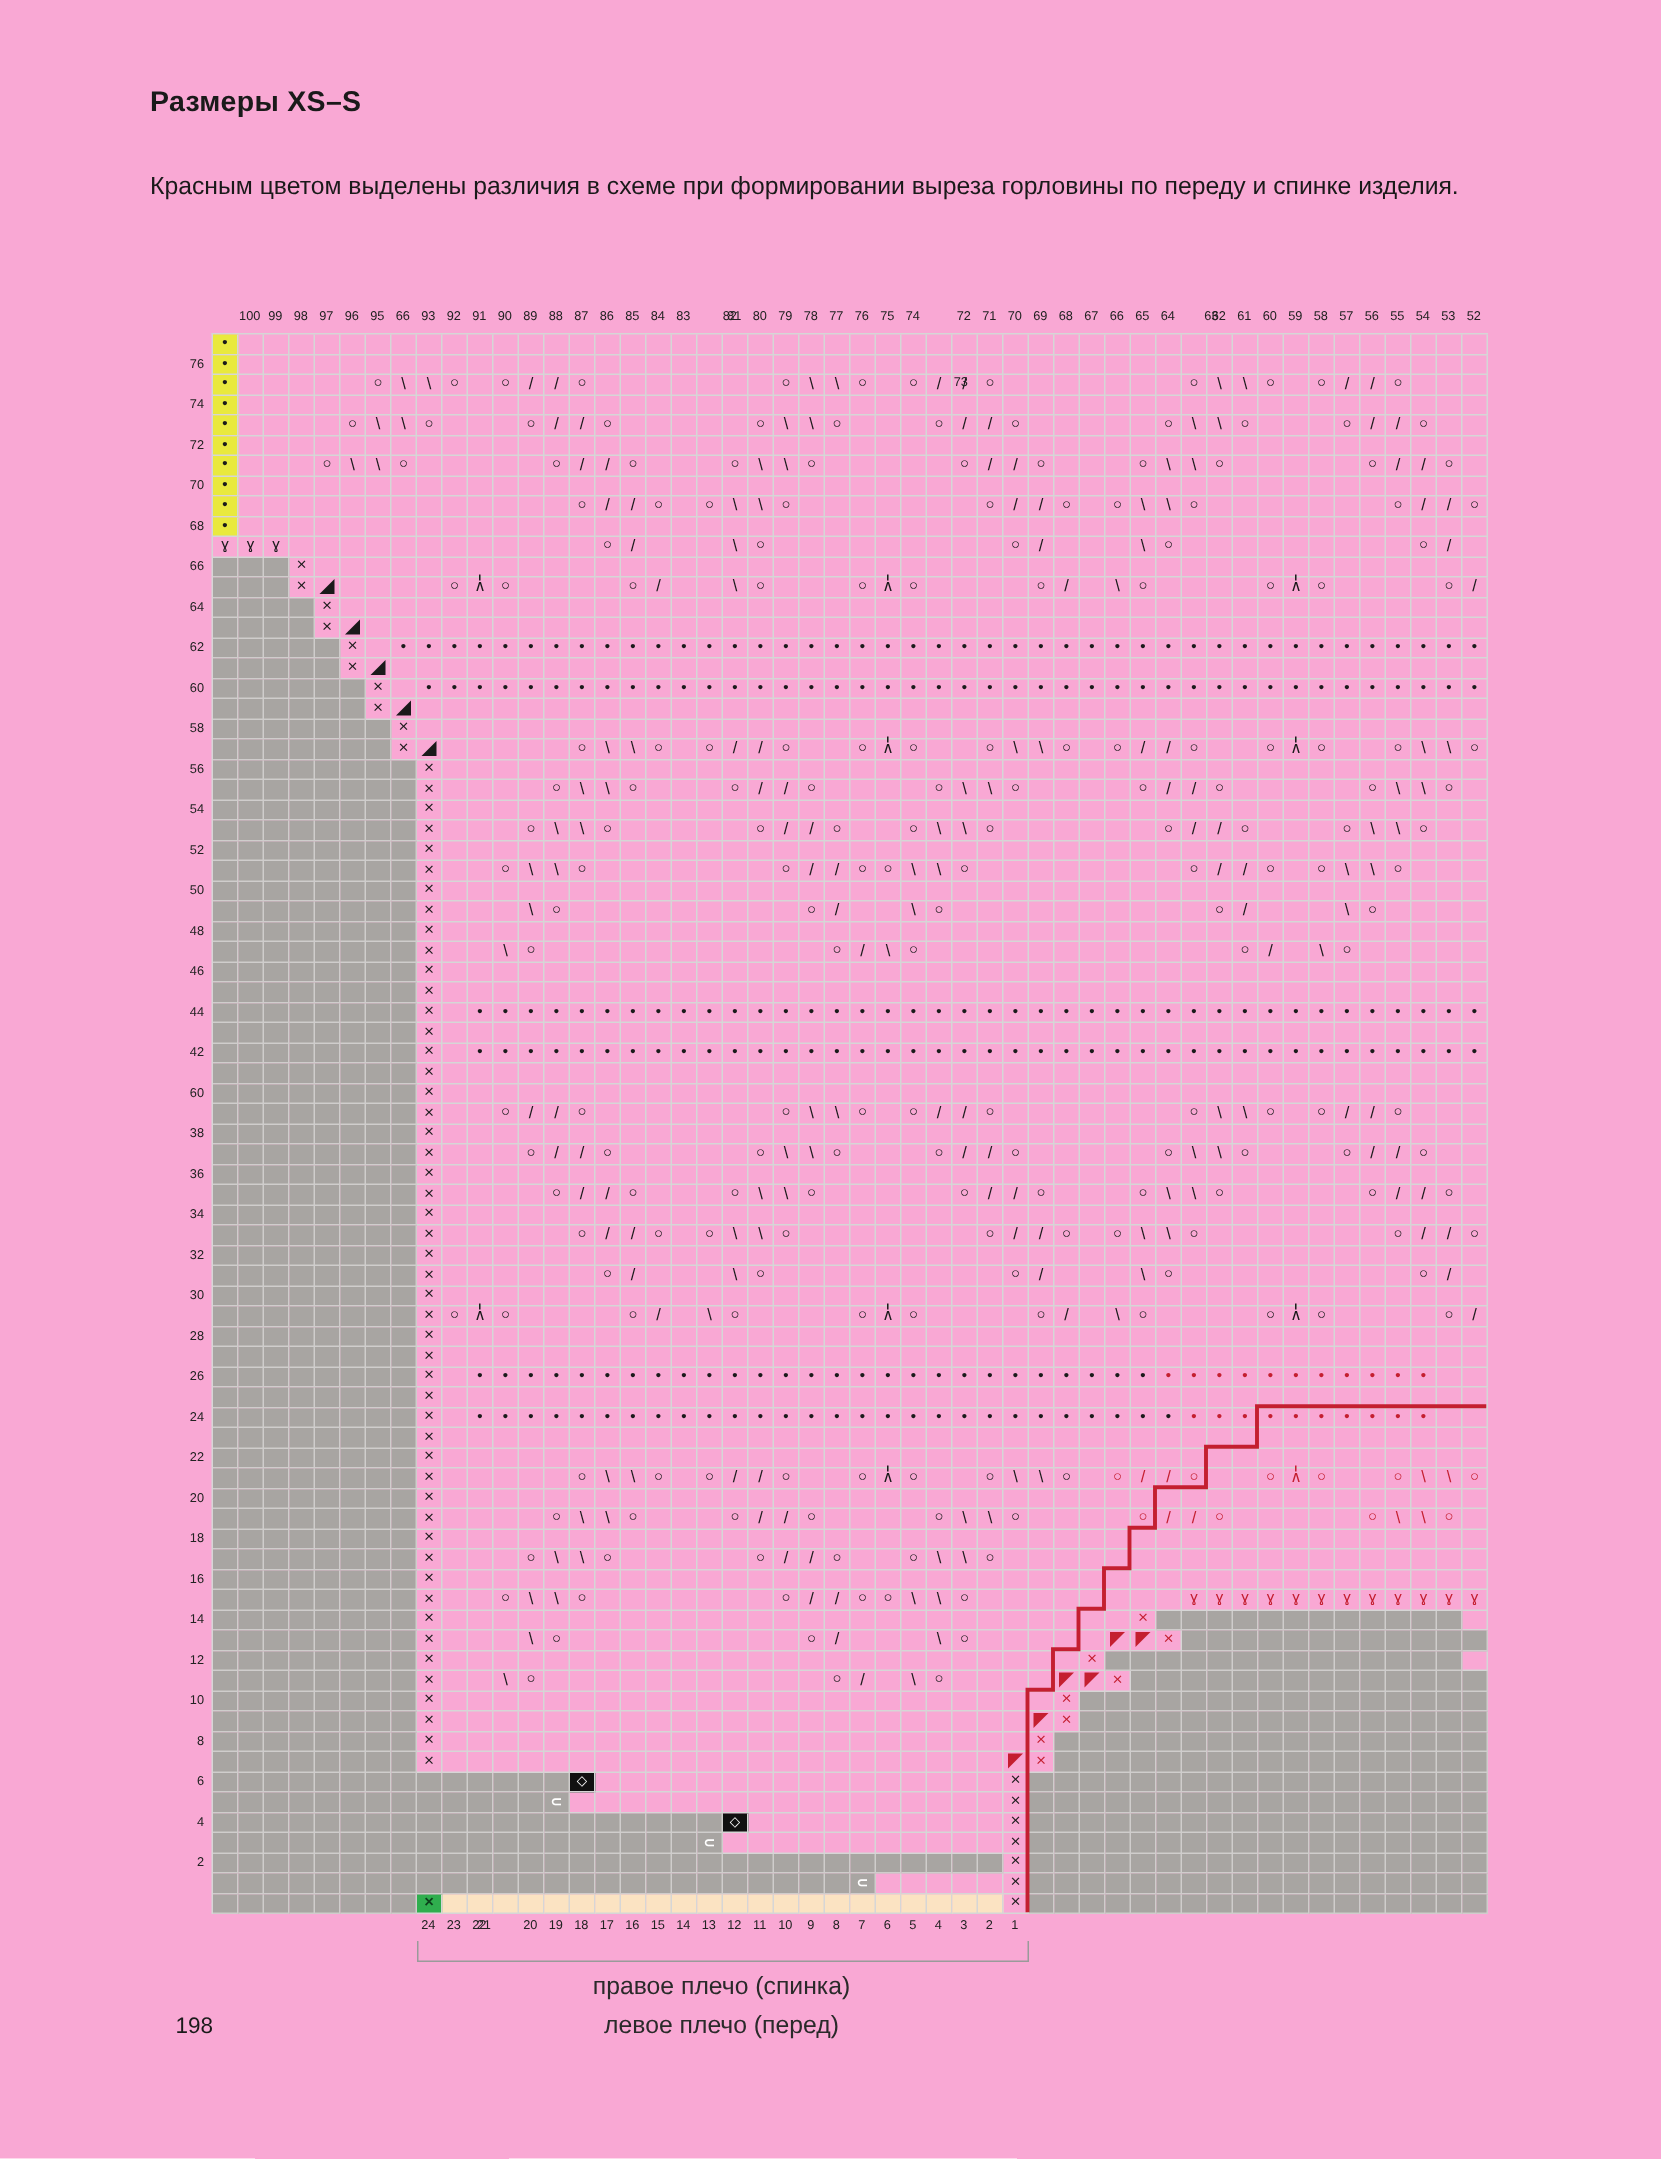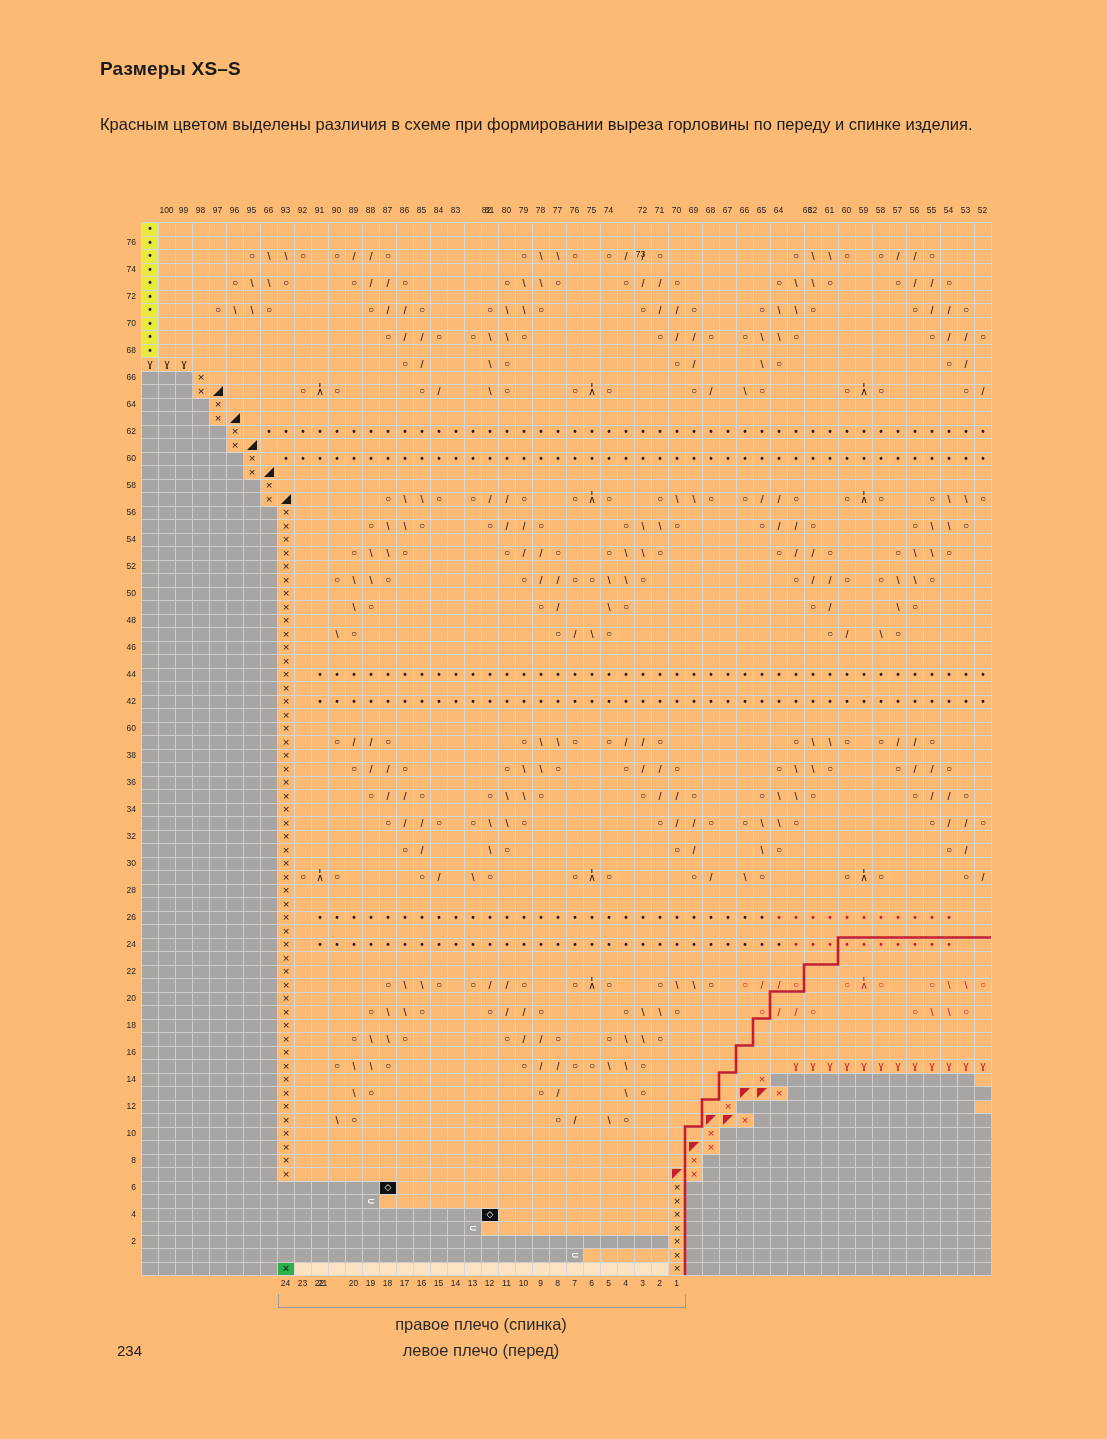--- a/index.html
+++ b/index.html
@@ -1,16 +1,16 @@
 <!DOCTYPE html>
 <html style="--red: #c41f30; --gray: #a8a5a2; --yellow: #e9e93e; --green: #2fae4e; --beige: #fbe3c2; --blackcell: #111111; --gridline: #d6d6d6;"><head>
 <meta charset="utf-8">
 <style>
   html,body{margin:0;padding:0;background:#fff;}
-  .screen{position:relative;width:1107px;height:1439px;background:#fdba74;overflow:hidden;
+  .screen{position:relative;width:1107px;height:1439px;background:#f9a8d4;overflow:hidden;
           font-family:"Liberation Sans",sans-serif;color:#1a1a1a;}
   .title{position:absolute;left:100px;top:58px;font-size:19px;font-weight:700;letter-spacing:.2px;}
   .intro{position:absolute;left:100px;top:112px;width:900px;font-size:16.5px;line-height:1.5;}
   
   .chart{position:absolute;left:141px;top:222px;width:850px;height:1053px;}
   #grid{position:absolute;left:0;top:0;width:850px;height:1053px;display:grid;
         grid-template-columns:repeat(50,17px);grid-auto-rows:13.5px;
         border-top:1px solid #d6d6d6;border-left:1px solid #d6d6d6;box-sizing:content-box;}
   .c{box-sizing:border-box;border-right:1px solid #d6d6d6;border-bottom:1px solid #d6d6d6;
      display:flex;align-items:center;justify-content:center;position:relative;
@@ -5631,14 +5631,14 @@
         <span class="clab" style="left: 510px;">2</span>
         <span class="clab" style="left: 527px;">1</span>
       </div>
   </div>
 
   <div class="bracket"></div>
   <div class="shoulder">
     <div>правое плечо (спинка)</div>
     <div>левое плечо (перед)</div>
   </div>
-  <div class="pagenum">234</div>
+  <div class="pagenum">198</div>
 </div>
 
 </body></html>

